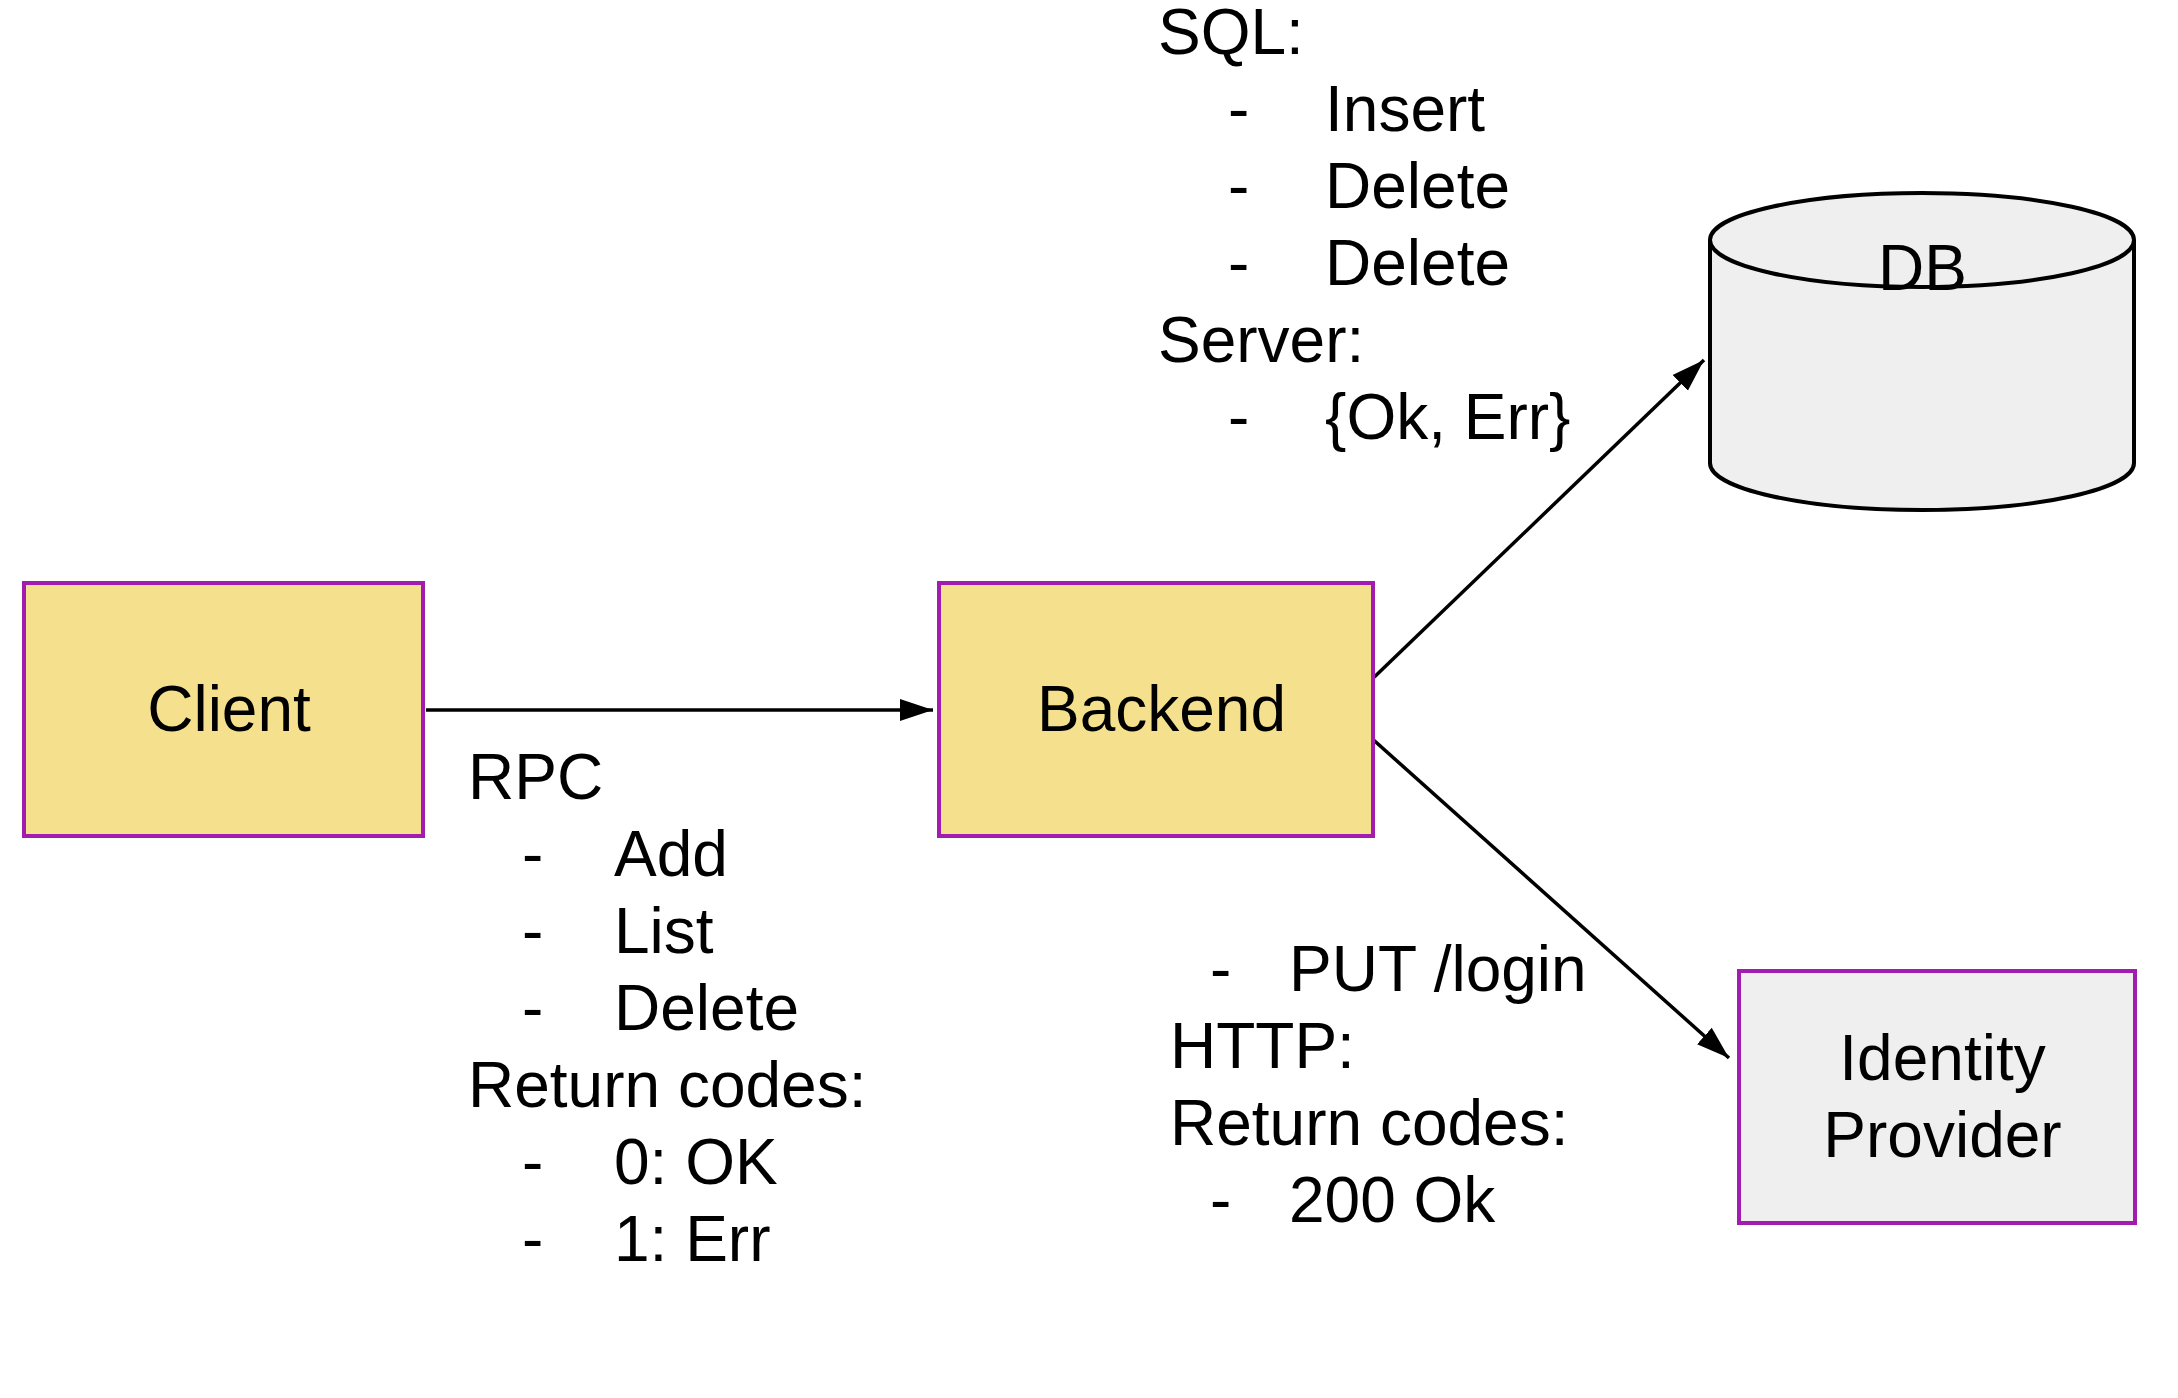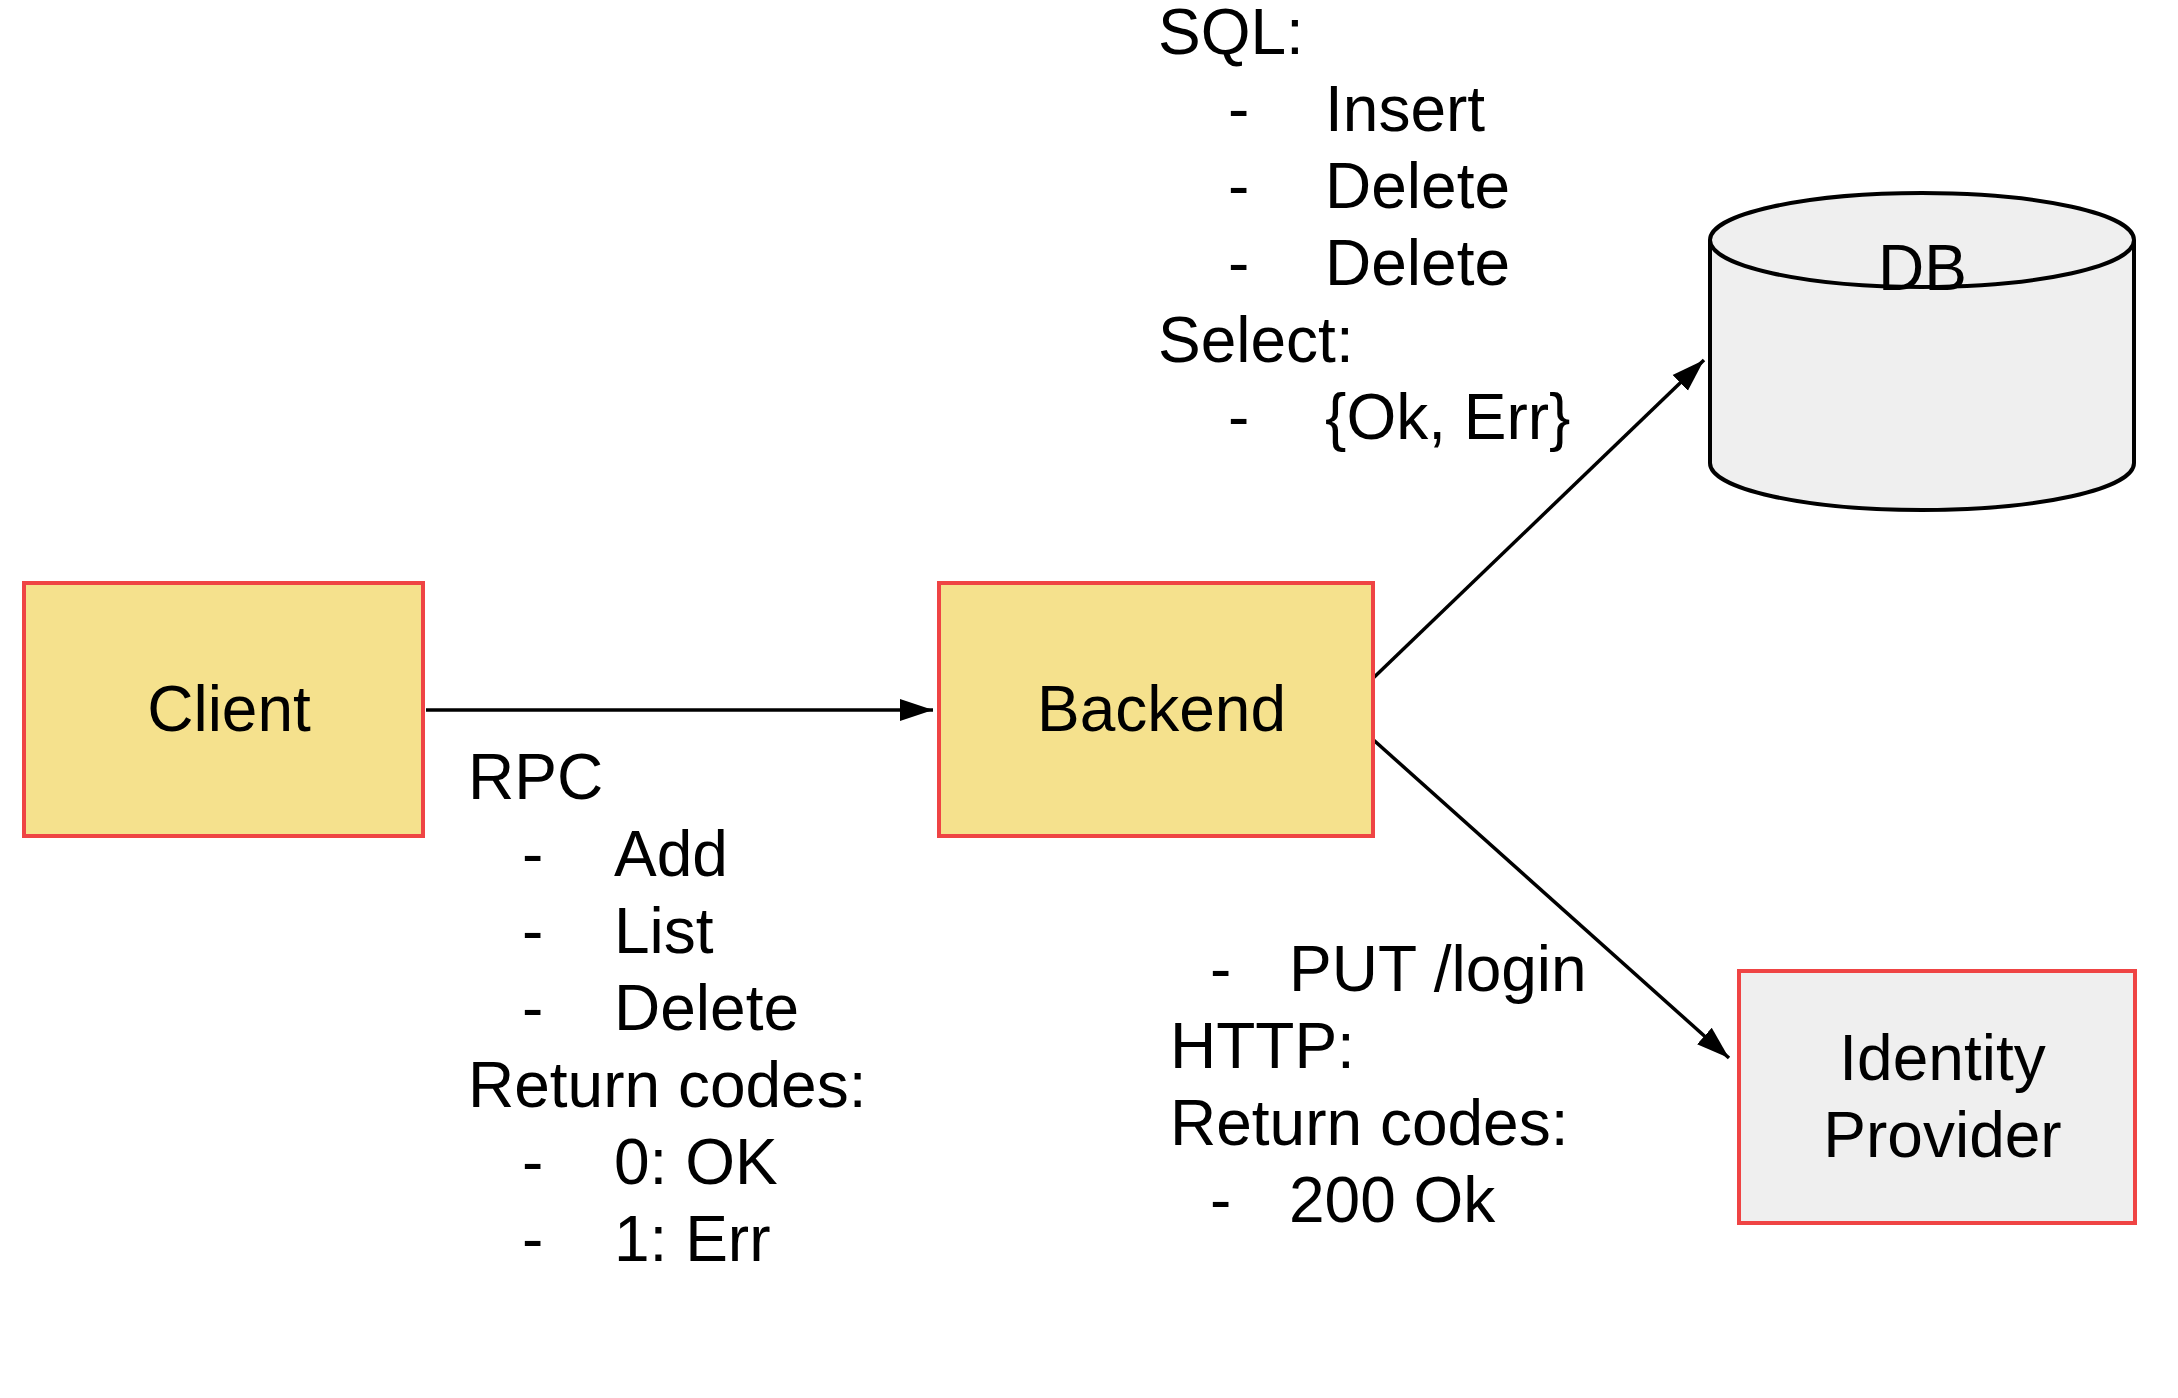--- a/index.html
+++ b/index.html
@@ -21,21 +21,21 @@
   .node {
     position: absolute;
     box-sizing: border-box;
     display: flex;
     align-items: center;
     justify-content: center;
     text-align: center;
     font-size: 64px;
     line-height: 77px;
   }
-  .rect-node { border: 4px solid #ef4444; padding-left: 11px; }
+  .rect-node { border: 4px solid #a21caf; padding-left: 11px; }
   .yellow-fill { background: #f5e18d; }
   .gray-fill   { background: #efefef; }
   .node-client  { left: 22px;   top: 581px; width: 403px; height: 257px; }
   .node-backend { left: 937px;  top: 581px; width: 438px; height: 257px; }
   .node-idp     { left: 1737px; top: 941px; width: 400px; height: 256px; margin-top: 28px; }
   .node-idp .node-label { width: 340px; }
   .db-label {
     position: absolute;
     left: 1710px; top: 230px; width: 425px; height: 280px;
     display: flex; justify-content: center;
@@ -95,21 +95,21 @@
 
   <div class="node rect-node gray-fill node-idp">
     <span class="node-label">Identity Provider</span>
   </div>
 
   <div class="note note-sql">
     <div class="nline">SQL:</div>
     <div class="nline"><span class="dash">-</span><span>Insert</span></div>
     <div class="nline"><span class="dash">-</span><span>Delete</span></div>
     <div class="nline"><span class="dash">-</span><span>Delete</span></div>
-    <div class="nline">Select:</div>
+    <div class="nline">Server:</div>
     <div class="nline"><span class="dash">-</span><span>{Ok, Err}</span></div>
   </div>
 
   <div class="note note-rpc">
     <div class="nline">RPC</div>
     <div class="nline"><span class="dash">-</span><span>Add</span></div>
     <div class="nline"><span class="dash">-</span><span>List</span></div>
     <div class="nline"><span class="dash">-</span><span>Delete</span></div>
     <div class="nline">Return codes:</div>
     <div class="nline"><span class="dash">-</span><span>0: OK</span></div>

